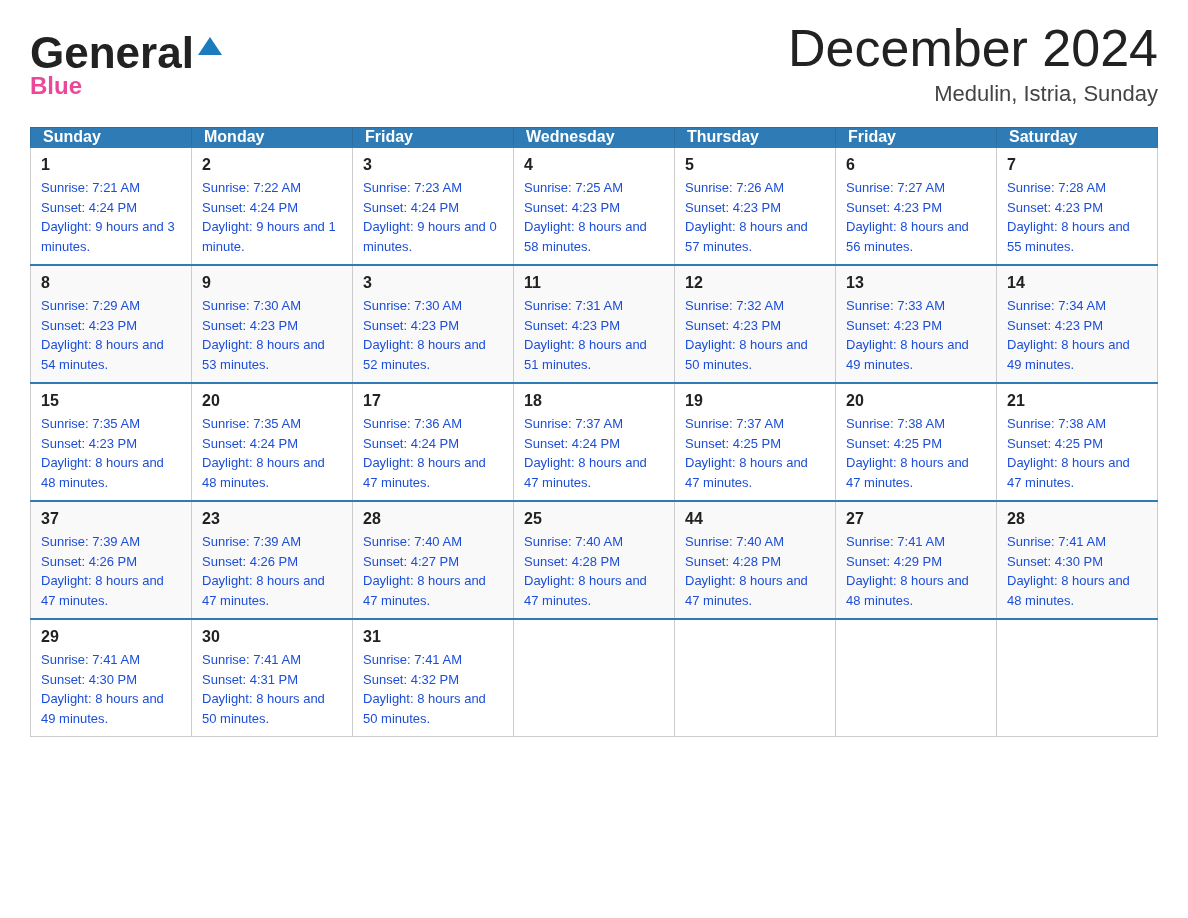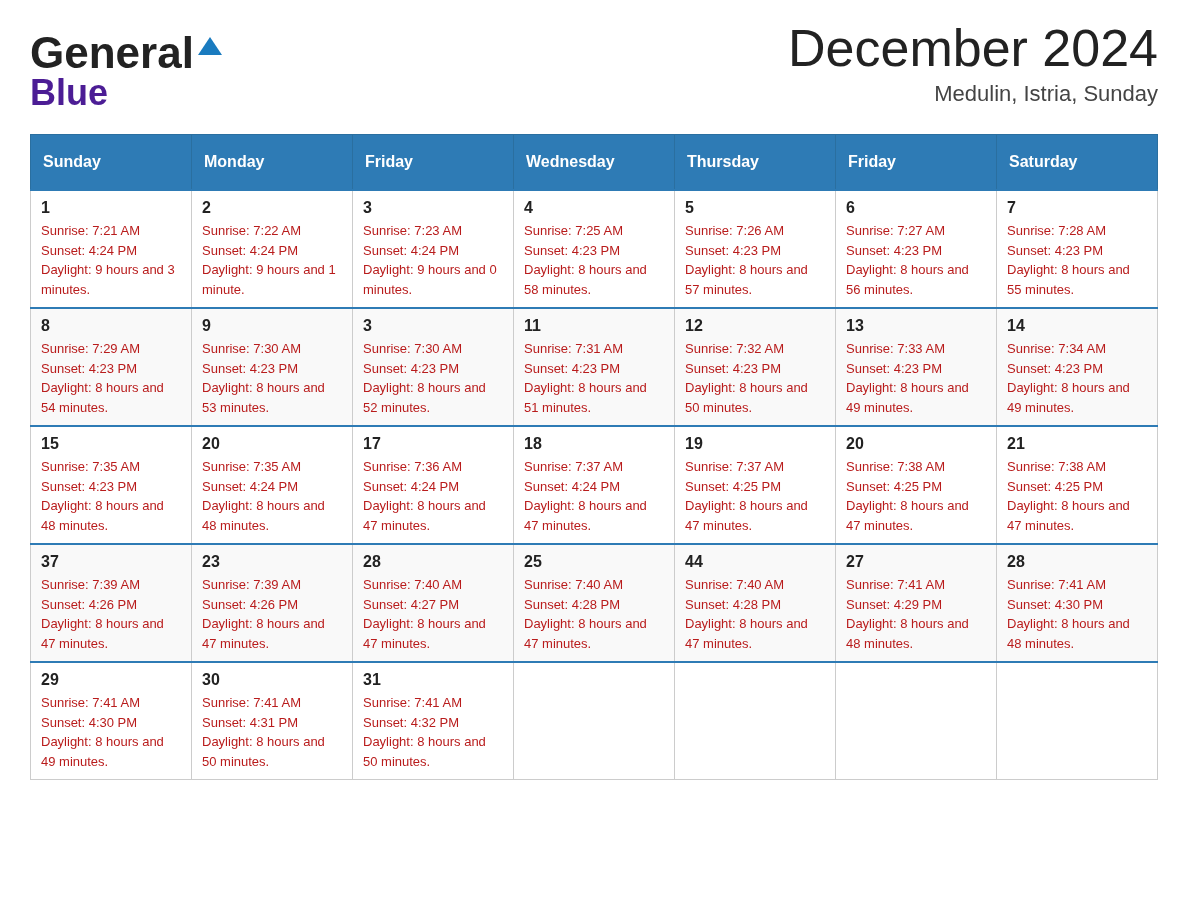--- a/index.html
+++ b/index.html
@@ -37,21 +37,21 @@
     }
     .calendar {
       width: 100%;
       border-collapse: collapse;
     }
     .calendar th {
       background-color: #2e7bb5;
       color: #fff;
       font-size: 16px;
       font-weight: bold;
-      padding: 18px 12px;
+      padding: 0 12px;
       text-align: left;
       border: 1px solid #2a6fa0;
     }
     .calendar td {
       vertical-align: top;
       padding: 8px 10px;
       border: 1px solid #ccc;
       width: 14.28%;
       font-size: 13px;
       color: #333;
@@ -62,38 +62,38 @@
     }
     .day-number {
       font-size: 16px;
       font-weight: bold;
       color: #222;
       margin-bottom: 4px;
     }
     .day-info {
       font-size: 13px;
       line-height: 1.5;
-      color: #b91c1c;
+      color: #1d4ed8;
     }
     .week-row td {
       border-top: 2px solid #2e7bb5;
     }
   </style>
 </head>
 <body>
 
 <div class="header">
   <div class="logo">
     <div style="display:flex; align-items:center;">
       <span style="font-size:44px; font-weight:bold; color:#222;margin-top:8px;">General</span>
       <svg width="28" height="28" viewBox="0 0 28 28" style="margin-left:2px; margin-top:-4px;">
         <polygon points="14,4 26,22 2,22" fill="#1a7bbf"></polygon>
       </svg>
     </div>
-    <div style="font-size:36px; font-weight:bold; color:#4c1d95; margin-top:-6px;">Blue</div>
+    <div style="font-size:24px; font-weight:bold; color:#ec4899; margin-top:-6px;">Blue</div>
   </div>
   <div class="title-section">
     <div class="month-title">December 2024</div>
     <div class="location-title">Medulin, Istria, Sunday</div>
   </div>
 </div>
 
 <table class="calendar">
   <thead>
     <tr>

